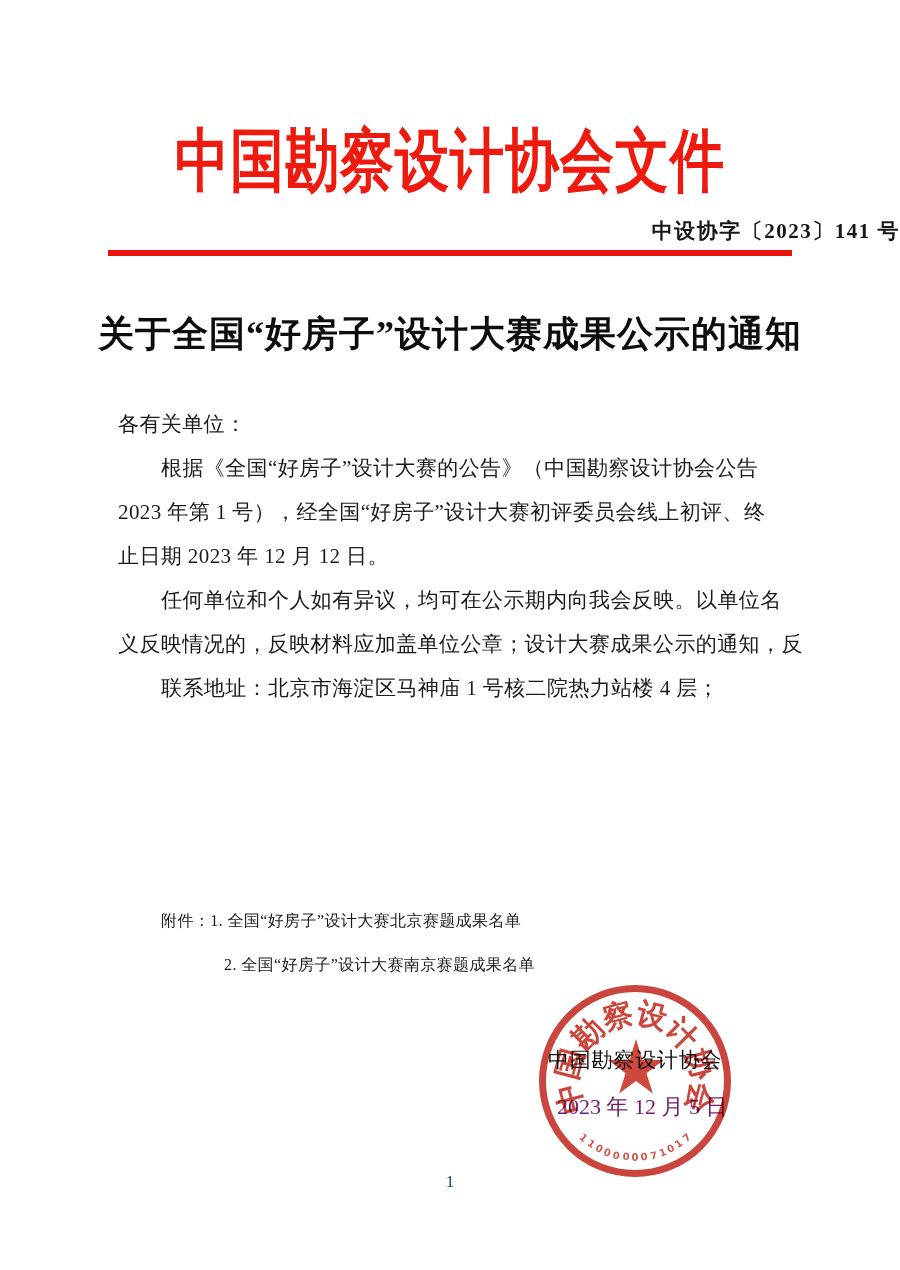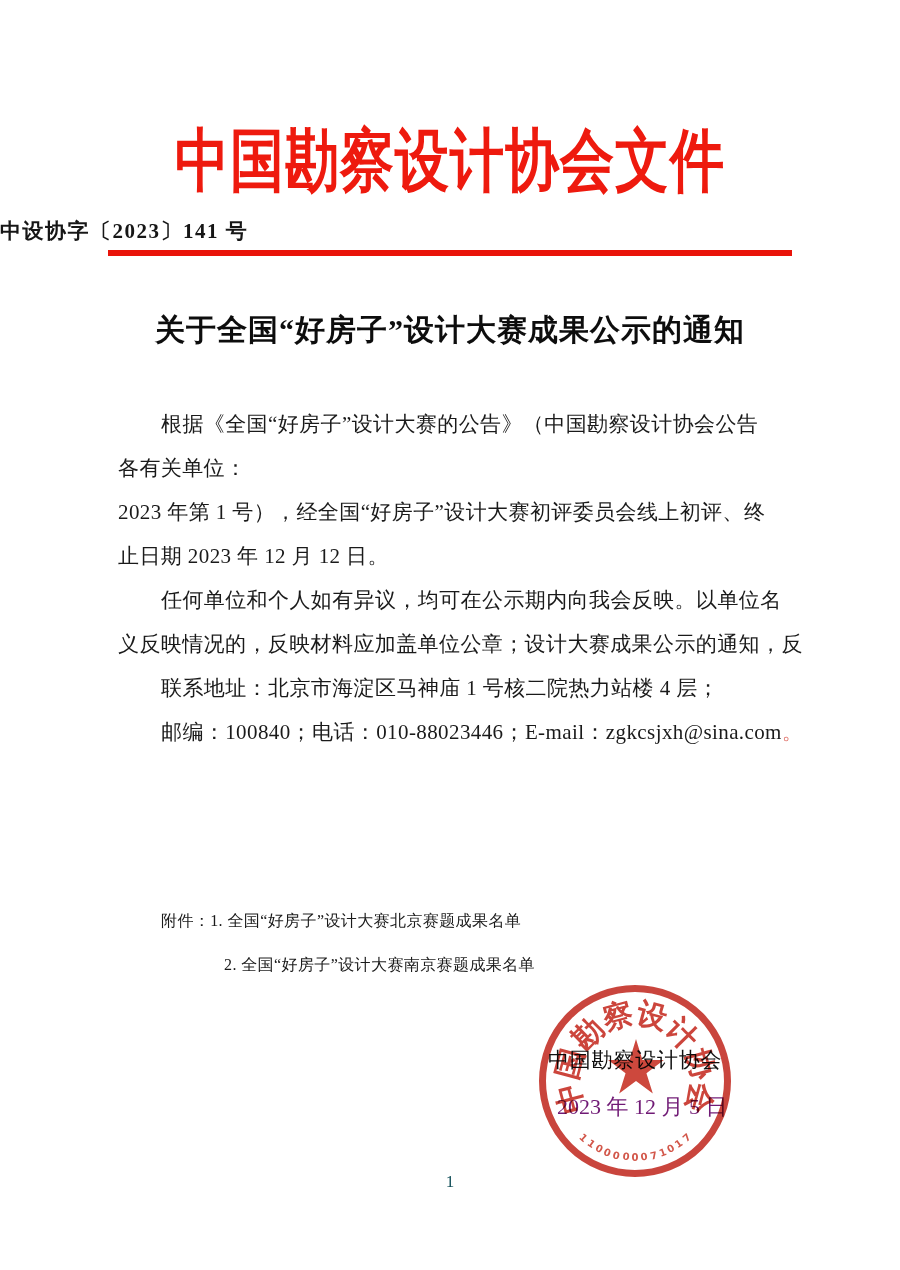--- a/index.html
+++ b/index.html
@@ -7,27 +7,27 @@
     position:relative;width:900px;height:1270px;background:#ffffff;overflow:hidden;
     font-family:"Liberation Serif","DejaVu Serif",serif;color:#1a1a1a;
   }
   .org-title{
     position:absolute;top:120px;left:0;width:900px;text-align:center;
     font-size:54px;font-weight:bold;color:#ee1a0e;letter-spacing:1px;line-height:82px;
     white-space:nowrap;
   }
   .org-title .stretch{display:inline-block;transform:scaleY(1.27);transform-origin:50% 50%;}
   .doc-number{
-    position:absolute;top:217px;left:0;width:900px;text-align:left;
+    position:absolute;top:217px;left:0;width:900px;text-align:right;
     font-size:21px;font-weight:700;color:#161616;letter-spacing:1.5px;
   }
   .red-rule{position:absolute;top:250px;left:108px;width:684px;height:6px;background:#e9140a;}
   .doc-title{
     position:absolute;top:310px;left:0;width:900px;text-align:center;
-    font-size:30px;font-weight:700;color:#0d0d0d;letter-spacing:1px;white-space:nowrap;
+    font-size:36px;font-weight:700;color:#0d0d0d;letter-spacing:1px;white-space:nowrap;
   }
   .body-block{position:absolute;top:402px;left:118px;width:676px;font-size:21px;letter-spacing:0.4px;}
   .body-block .line{height:44px;line-height:44px;white-space:nowrap;}
   .body-block .line.ind{padding-left:43px;}
   .tail-red{color:#df6c64;}
   .att-block{position:absolute;top:899px;left:118px;width:676px;font-size:16px;letter-spacing:0.4px;}
   .att-block .line{height:44px;line-height:44px;white-space:nowrap;}
   .att-block .line.first{padding-left:43px;}
   .att-block .line.second{padding-left:106px;}
   .sig-org{position:absolute;left:548px;top:1046px;font-size:21px;letter-spacing:0.8px;color:#111;white-space:nowrap;}
@@ -57,28 +57,27 @@
     <span class="stretch">中国勘察设计协会文件</span>
   </div>
 
   <div class="doc-number">中设协字〔2023〕141 号</div>
 
   <div class="red-rule"></div>
 
   <div class="doc-title">关于全国“好房子”设计大赛成果公示的通知</div>
 
   <div class="body-block">
+      <div class="line">各有关单位：</div>
       <div class="line ind">根据《全国“好房子”设计大赛的公告》（中国勘察设计协会公告</div>
-      <div class="line">各有关单位：</div>
       <div class="line">2023 年第 1 号），经全国“好房子”设计大赛初评委员会线上初评、终</div>
       <div class="line">止日期 2023 年 12 月 12 日。</div>
       <div class="line ind">任何单位和个人如有异议，均可在公示期内向我会反映。以单位名</div>
       <div class="line">义反映情况的，反映材料应加盖单位公章；设计大赛成果公示的通知，反</div>
       <div class="line ind">联系地址：北京市海淀区马神庙 1 号核二院热力站楼 4 层；</div>
-      <div class="line ind">邮编：100840；电话：010-88023446；E-mail：zgkcsjxh@sina.com<span class="tail-red">。</span></div>
     </div>
 
   <div class="att-block">
     <div class="line first">附件：1. 全国“好房子”设计大赛北京赛题成果名单</div>
     <div class="line second">2. 全国“好房子”设计大赛南京赛题成果名单</div>
   </div>
 
   <div class="sig-org">中国勘察设计协会</div>
   <div class="sig-date">2023 年 12 月 5 日</div>
 

